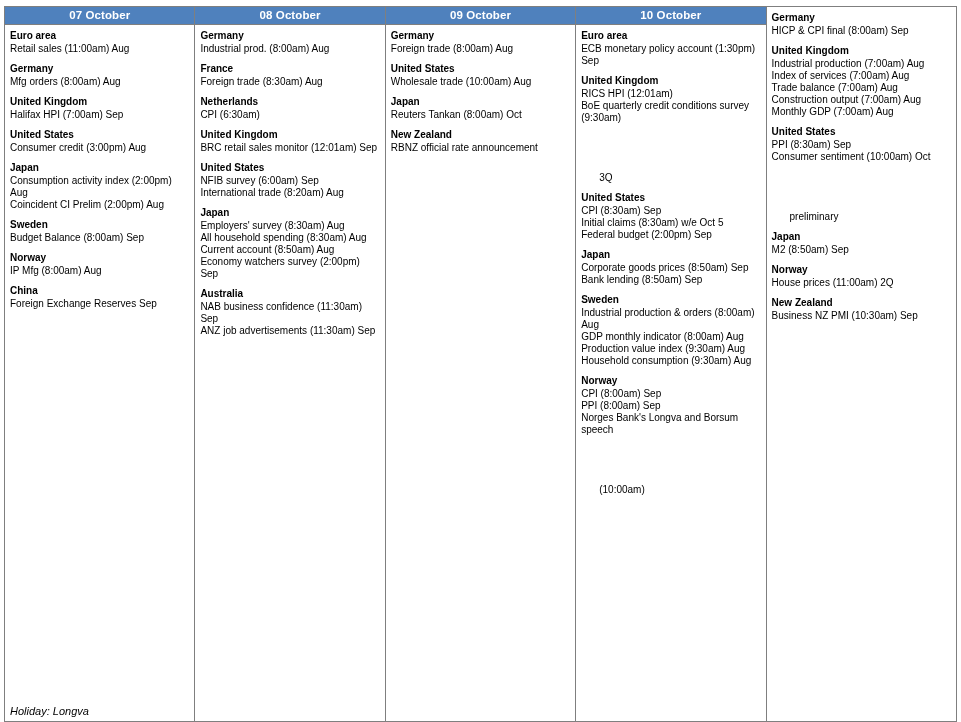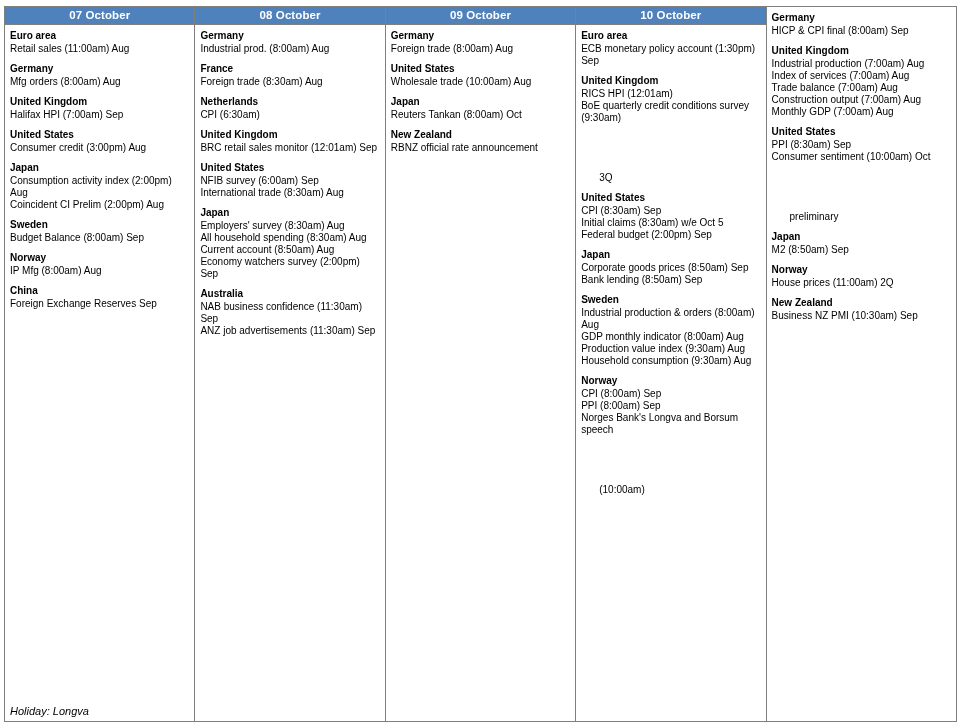--- a/index.html
+++ b/index.html
@@ -150,21 +150,21 @@
             <div class="country-name">Netherlands</div>
             <div class="event">CPI (6:30am)</div>
           </div>
           <div class="country-block">
             <div class="country-name">United Kingdom</div>
             <div class="event">BRC retail sales monitor (12:01am) Sep</div>
           </div>
           <div class="country-block">
             <div class="country-name">United States</div>
             <div class="event">NFIB survey (6:00am) Sep</div>
-            <div class="event">International trade (8:30am) Aug</div>
+            <div class="event">International trade (8:20am) Aug</div>
           </div>
           <div class="country-block">
             <div class="country-name">Japan</div>
             <div class="event">Employers' survey (8:30am) Aug</div>
             <div class="event">All household spending (8:30am) Aug</div>
             <div class="event">Current account (8:50am) Aug</div>
             <div class="event">Economy watchers survey (2:00pm) Sep</div>
           </div>
           <div class="country-block">
             <div class="country-name">Australia</div>

